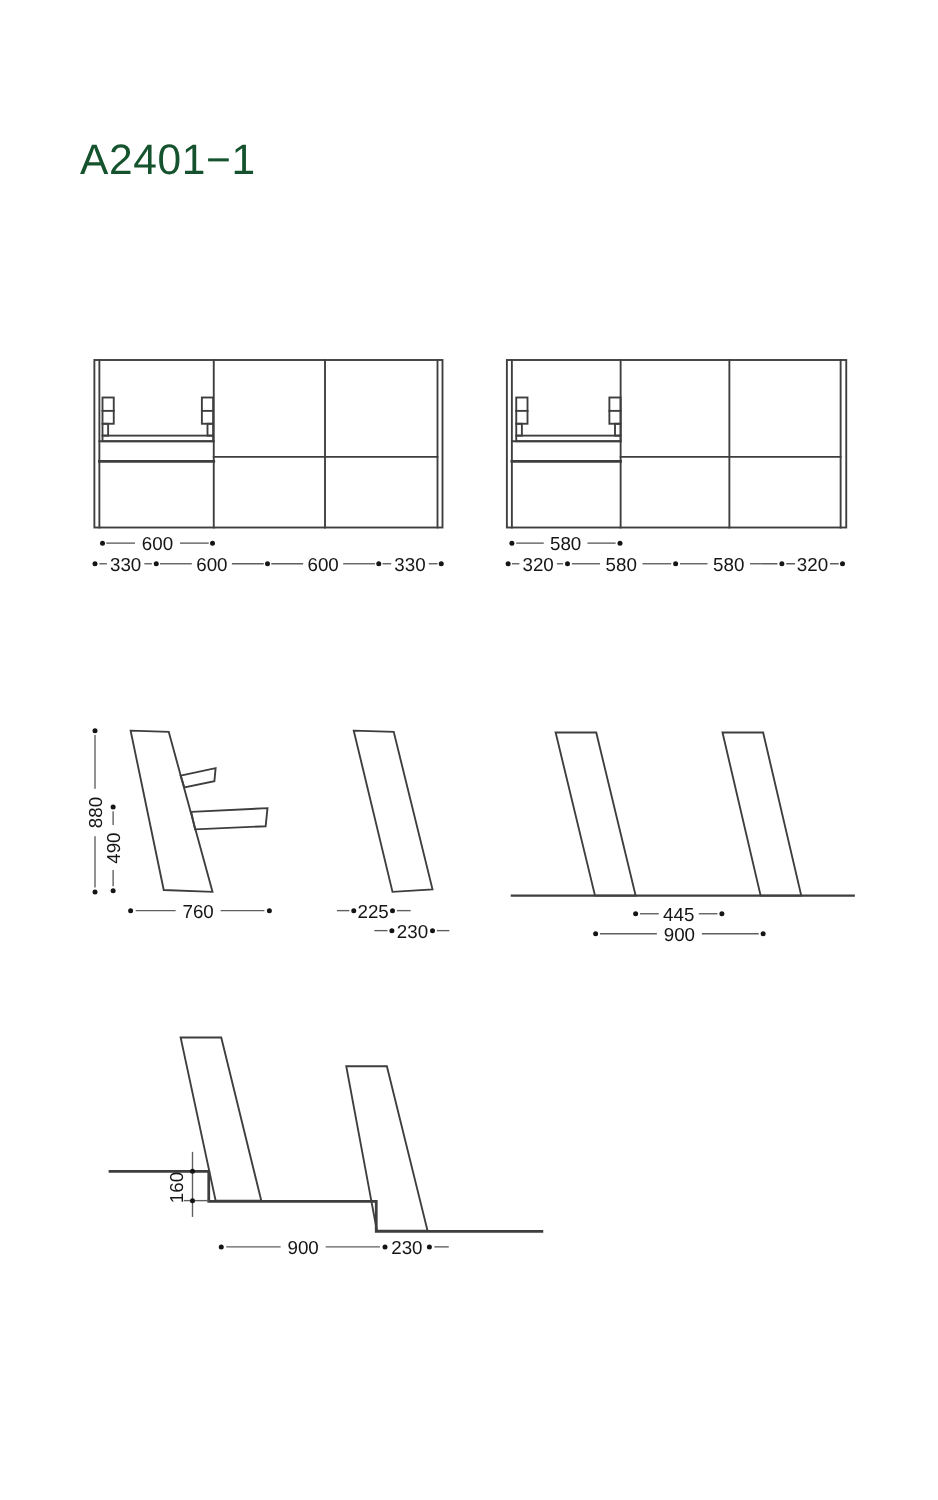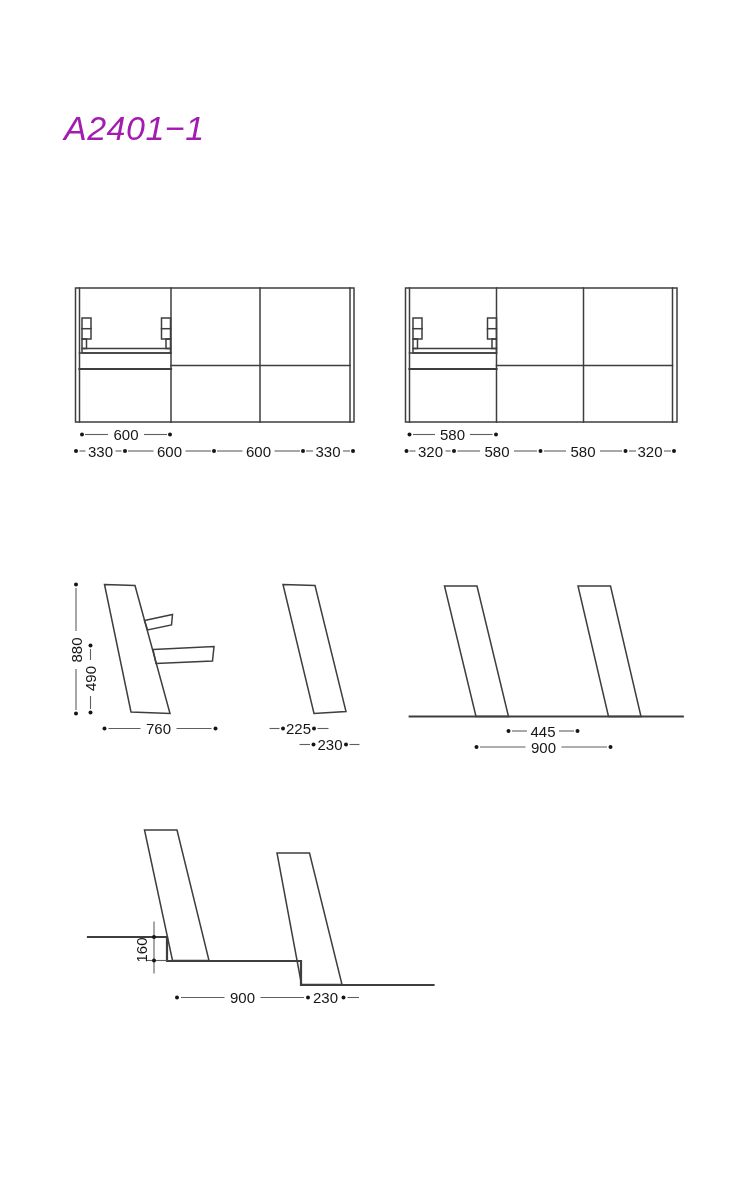--- a/index.html
+++ b/index.html
@@ -2,21 +2,21 @@
 <html><head>
 <meta charset="utf-8">
 <style>
   html,body { margin:0; padding:0; background:#ffffff; }
   .stage {
     position:relative; width:750px; height:1200px; background:#ffffff;
     font-family:"Liberation Sans", sans-serif; overflow:hidden;
   }
   .title {
     position:absolute; left:64px; top:110px;
-    font-size:34px; line-height:1.1; color:#a21caf; letter-spacing:0.5px;font-style:italic;
+    font-size:34px; line-height:1.1; color:#14532d; letter-spacing:0.5px;
   }
   svg.drawing { position:absolute; left:0; top:0; }
   .ln  { fill:none; stroke:#3e3e3e; stroke-width:1.5; stroke-linecap:square; }
   .lnT { fill:none; stroke:#3e3e3e; stroke-width:2.2; stroke-linecap:square; }
   .dim { fill:none; stroke:#5f5f5f; stroke-width:1.1; stroke-linecap:butt; }
   .dot { fill:#151515; stroke:none; }
   .lbl {
     font-family:"Liberation Sans", sans-serif;
     font-size:15px; fill:#161616; text-anchor:middle;
   }

